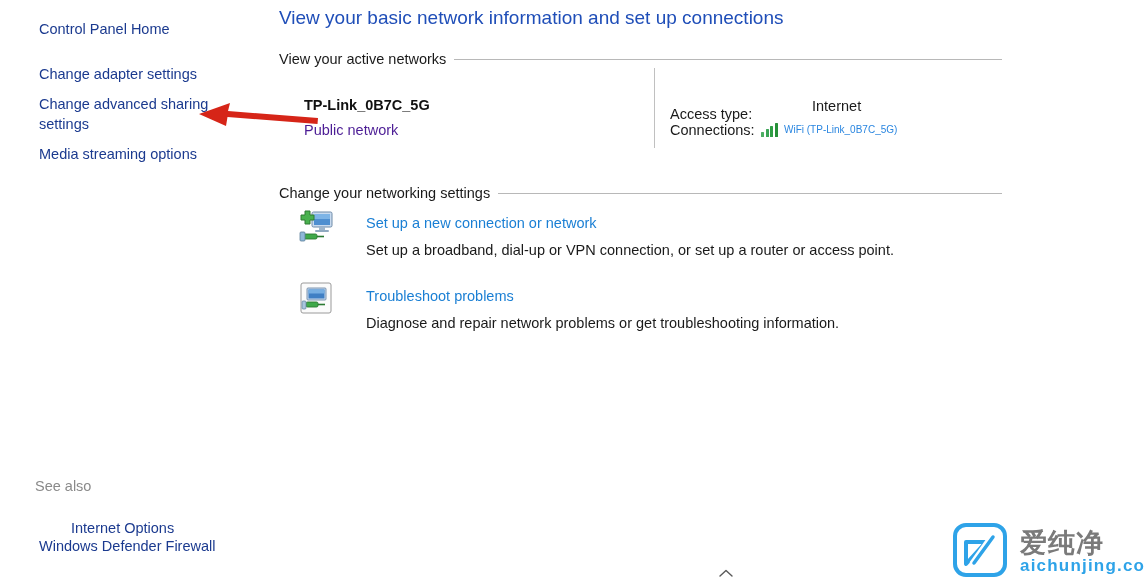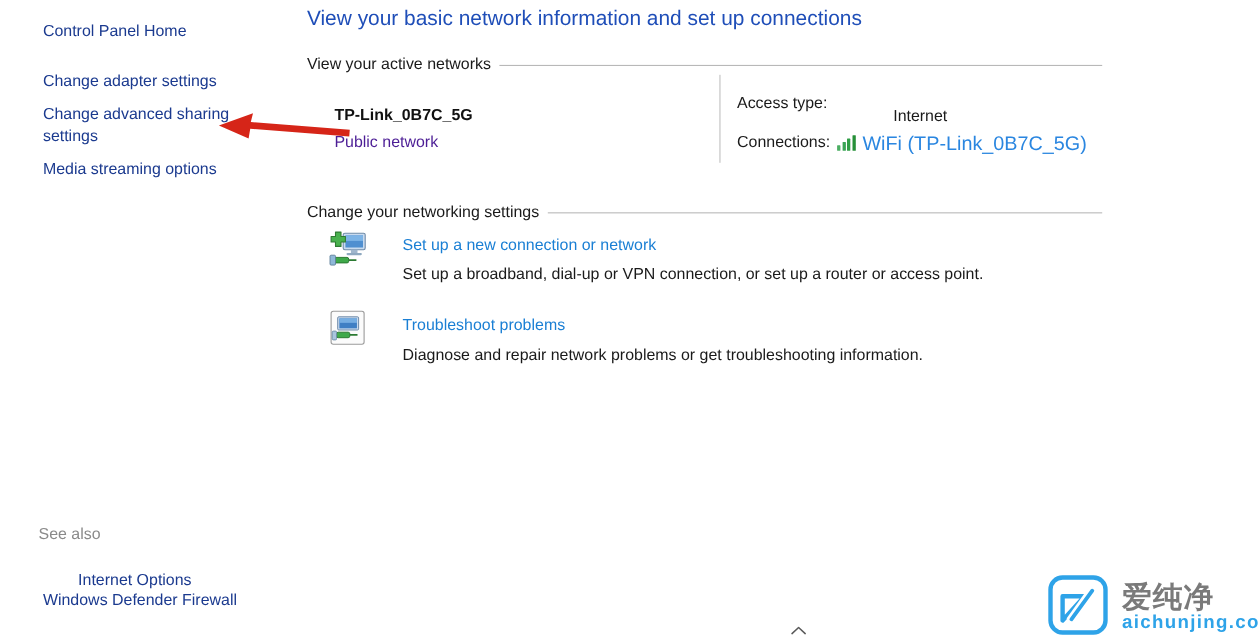--- a/index.html
+++ b/index.html
@@ -116,41 +116,41 @@
     background: #c0c0c0;
   }
   .net-prop-label {
     position: absolute;
     left: 392px;
     font-size: 14.5px;
     line-height: 20px;
     color: #1a1a1a;
     white-space: nowrap;
   }
-  #lbl-access { top: 84px; }
+  #lbl-access { top: 104px; }
   #lbl-conn   { top: 120px; }
   #val-access {
     position: absolute;
     left: 506px; top: 96px;
     font-size: 14.5px;
     line-height: 20px;
     color: #1a1a1a;
     white-space: nowrap;
     margin-left: 28px;
   }
   #conn-value {
     position: absolute;
     left: 483px; top: 120px;
     display: flex;
     align-items: center;
     gap: 5px;
     white-space: nowrap;
   }
   #conn-link {
-    font-size: 18px;
+    font-size: 10px;
     line-height: 20px;
     color: #2a86e0;
     cursor: pointer;
   }
 
   
   .signal-icon {
     width: 18px; height: 14px;
     display: inline-flex;
     align-items: flex-end;

